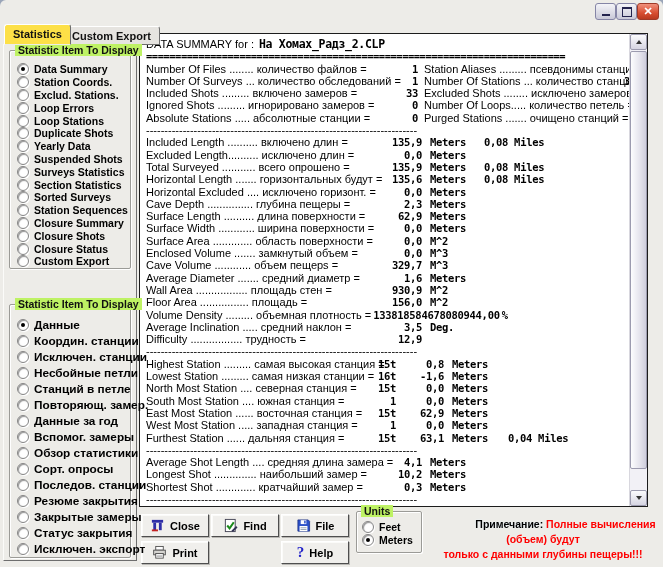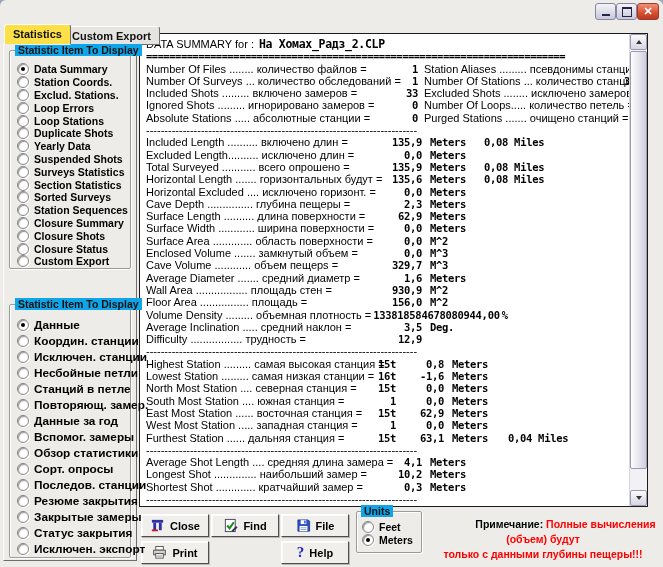--- a/index.html
+++ b/index.html
@@ -27,21 +27,21 @@
     border-radius:3px 3px 0 0;white-space:nowrap;}
   .tab.active{left:4px;top:24px;height:21px;z-index:3;}
   .tab.inactive{left:63px;top:26px;height:19px;z-index:1;background:#E6E4E0;border-bottom-color:#6E6E6E;}
   
   .leftpane{position:absolute;left:3px;top:44px;width:134px;height:517px;box-sizing:border-box;
     background:#EDECE8;border:1px solid;border-color:#FBFBF9 #6E6E6E #6E6E6E #FBFBF9;z-index:2;}
   .groupbox{position:absolute;box-sizing:border-box;border:1px solid #9B9B97;border-radius:2px;
     box-shadow:1px 1px 0 #FFFFFF, inset 1px 1px 0 #FFFFFF;}
   .gbox1{left:5px;top:5px;width:122px;height:219px;}
   .gbox2{left:5px;top:259px;width:122px;height:254px;}
-  .gtitle{position:absolute;top:-7px;left:5px;background:#0ea5e9;padding:0 3px;font-size:10.5px;font-weight:bold;color:#111;white-space:nowrap;}
+  .gtitle{position:absolute;top:-7px;left:5px;background:#bef264;padding:0 3px;font-size:10.5px;font-weight:bold;color:#111;white-space:nowrap;}
   .rlist{position:absolute;left:0;top:12px;right:0;}
   .ritem{display:flex;align-items:center;gap:5px;padding-left:7px;white-space:nowrap;cursor:default;}
   .gbox1 .ritem{height:12.8px;font-size:10.5px;}
   .gbox2 .ritem{height:16px;font-size:11.8px;}
   .ritem .rlabel{font-weight:bold;color:#000;}
   .radio{width:10px;height:10px;border-radius:50%;background:#FFF;border:1px solid #848484;flex:0 0 auto;
     box-shadow:inset 1px 1px 1px rgba(64,64,64,.55), 1px 1px 0 #FFF;position:relative;}
   .radio.sel::after{content:"";position:absolute;left:3px;top:3px;width:4px;height:4px;border-radius:50%;background:#000;}
   
   .report{position:absolute;left:139px;top:33px;width:509px;height:474px;box-sizing:border-box;

